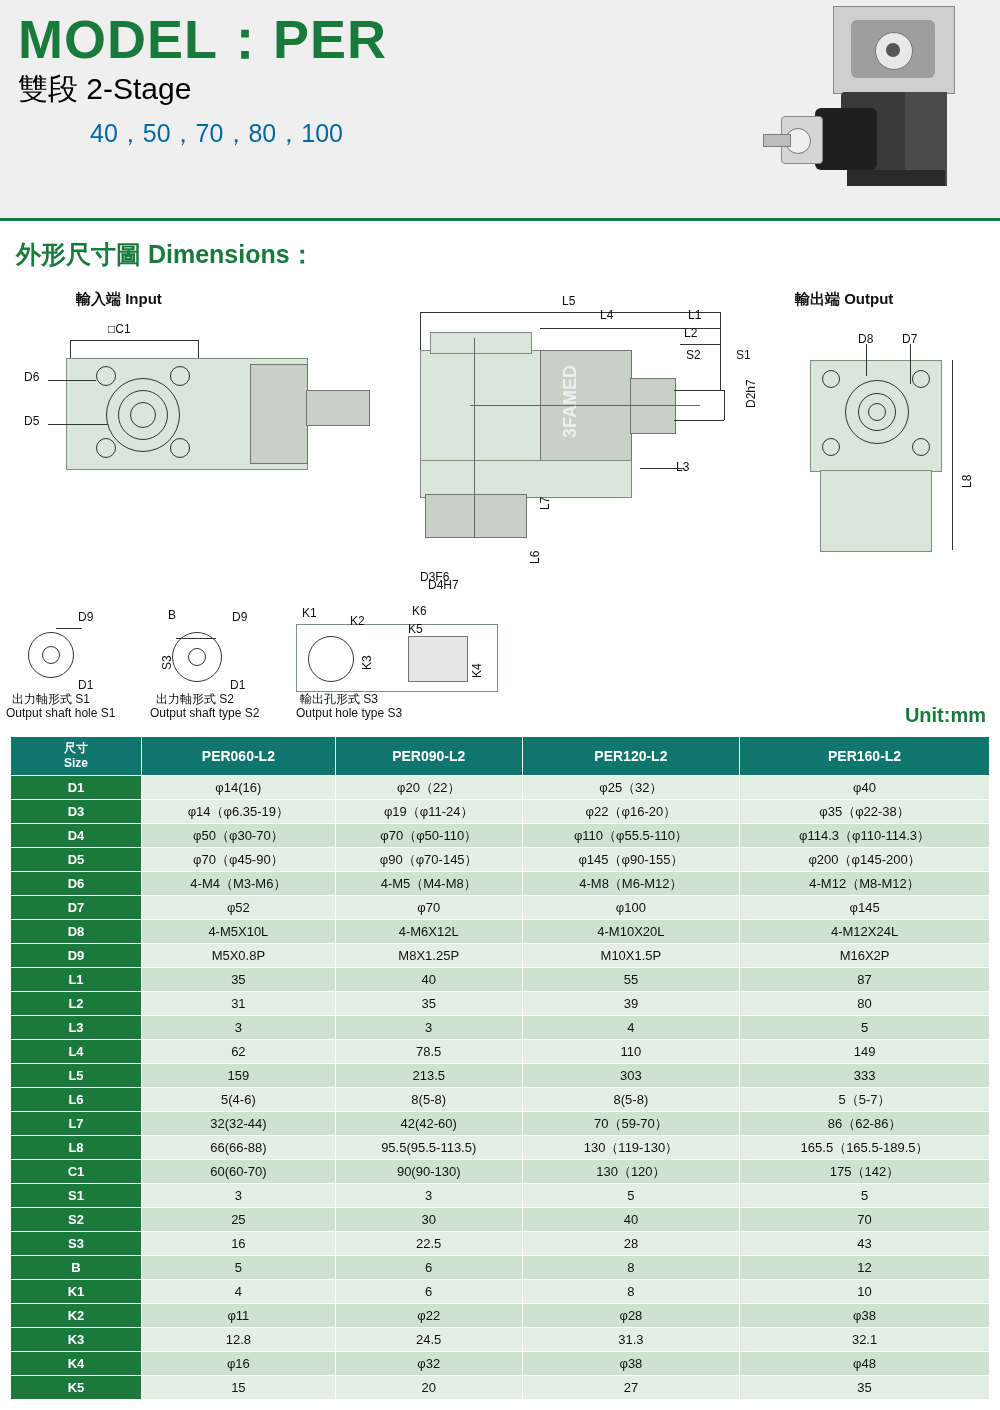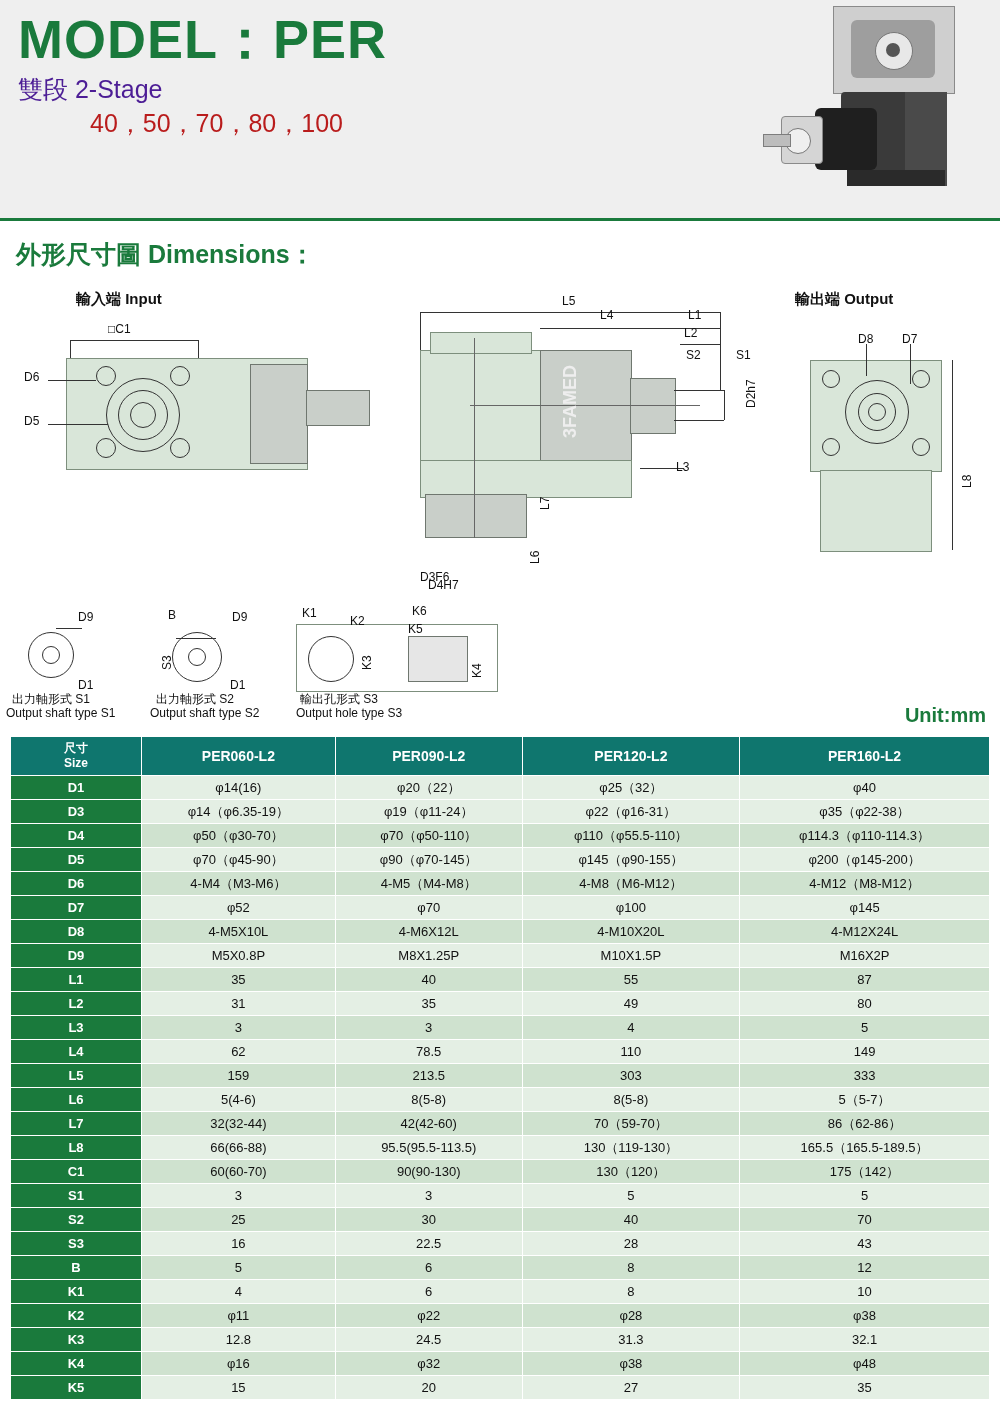--- a/index.html
+++ b/index.html
@@ -15,23 +15,23 @@
   #header{
     position:absolute;left:0;top:0;width:1000px;height:218px;
     background:#efefef;
     border-bottom:3px solid #1a7a3c;
   }
   #header .leftblock{position:absolute;left:18px;top:8px;width:700px;}
   #model-title{
     font-size:54px;font-weight:bold;color:#1a7a3c;
     letter-spacing:1px;line-height:62px;margin:0;
   }
-  #stage-line{font-size:25px;color:#4c1d95;line-height:34px;margin-top:2px;}
+  #stage-line{font-size:30px;color:#000000;line-height:34px;margin-top:2px;}
   #ratio-line{font-size:25px;color:#111;line-height:34px;margin-top:2px;}
-  #ratio-line2{font-size:25px;color:#b91c1c;line-height:34px;margin-left:72px;}
+  #ratio-line2{font-size:25px;color:#0369a1;line-height:34px;margin-left:72px;margin-top:10px;}
   
   #product-photo{
     position:absolute;right:10px;top:4px;width:235px;height:215px;
   }
   .ph-body{position:absolute;background:#2b2b2b;}
   
   #dim-title{
     position:absolute;left:16px;top:238px;font-size:25px;font-weight:bold;color:#1a7a3c;
   }
   
@@ -198,21 +198,21 @@
 
 <div id="shafttypes">
 
   <div>
     <div class="circ" style="left:28px;top:32px;width:44px;height:44px;"></div>
     <div class="circ" style="left:42px;top:46px;width:16px;height:16px;"></div>
     <div class="dimtxt" style="left:78px;top:10px;">D9</div>
     <div class="ln hln" style="left:56px;top:28px;width:26px;"></div>
     <div class="dimtxt" style="left:78px;top:78px;">D1</div>
     <div class="cap" style="left:12px;top:92px;">出力軸形式 S1</div>
-    <div class="cap" style="left:6px;top:106px;">Output shaft type S1</div>
+    <div class="cap" style="left:6px;top:106px;">Output shaft hole S1</div>
   </div>
 
   <div>
     <div class="circ" style="left:172px;top:32px;width:48px;height:48px;"></div>
     <div class="circ" style="left:188px;top:48px;width:16px;height:16px;"></div>
     <div class="ln hln" style="left:176px;top:38px;width:40px;"></div>
     <div class="dimtxt" style="left:168px;top:8px;">B</div>
     <div class="dimtxt" style="left:232px;top:10px;">D9</div>
     <div class="dimtxt rot" style="left:160px;top:70px;">S3</div>
     <div class="dimtxt" style="left:230px;top:78px;">D1</div>
@@ -255,21 +255,21 @@
         <td class="rowhead">D1</td>
         <td class="val">φ14(16)</td>
         <td class="val">φ20（22）</td>
         <td class="val">φ25（32）</td>
         <td class="val">φ40</td>
       </tr>
       <tr>
         <td class="rowhead">D3</td>
         <td class="val">φ14（φ6.35-19）</td>
         <td class="val">φ19（φ11-24）</td>
-        <td class="val">φ22（φ16-31）</td>
+        <td class="val">φ22（φ16-20）</td>
         <td class="val">φ35（φ22-38）</td>
       </tr>
       <tr class="alt">
         <td class="rowhead">D4</td>
         <td class="val">φ50（φ30-70）</td>
         <td class="val">φ70（φ50-110）</td>
         <td class="val">φ110（φ55.5-110）</td>
         <td class="val">φ114.3（φ110-114.3）</td>
       </tr>
       <tr>
@@ -311,21 +311,21 @@
         <td class="rowhead">L1</td>
         <td class="val">35</td>
         <td class="val">40</td>
         <td class="val">55</td>
         <td class="val">87</td>
       </tr>
       <tr>
         <td class="rowhead">L2</td>
         <td class="val">31</td>
         <td class="val">35</td>
-        <td class="val">49</td>
+        <td class="val">39</td>
         <td class="val">80</td>
       </tr>
       <tr class="alt">
         <td class="rowhead">L3</td>
         <td class="val">3</td>
         <td class="val">3</td>
         <td class="val">4</td>
         <td class="val">5</td>
       </tr>
       <tr>

